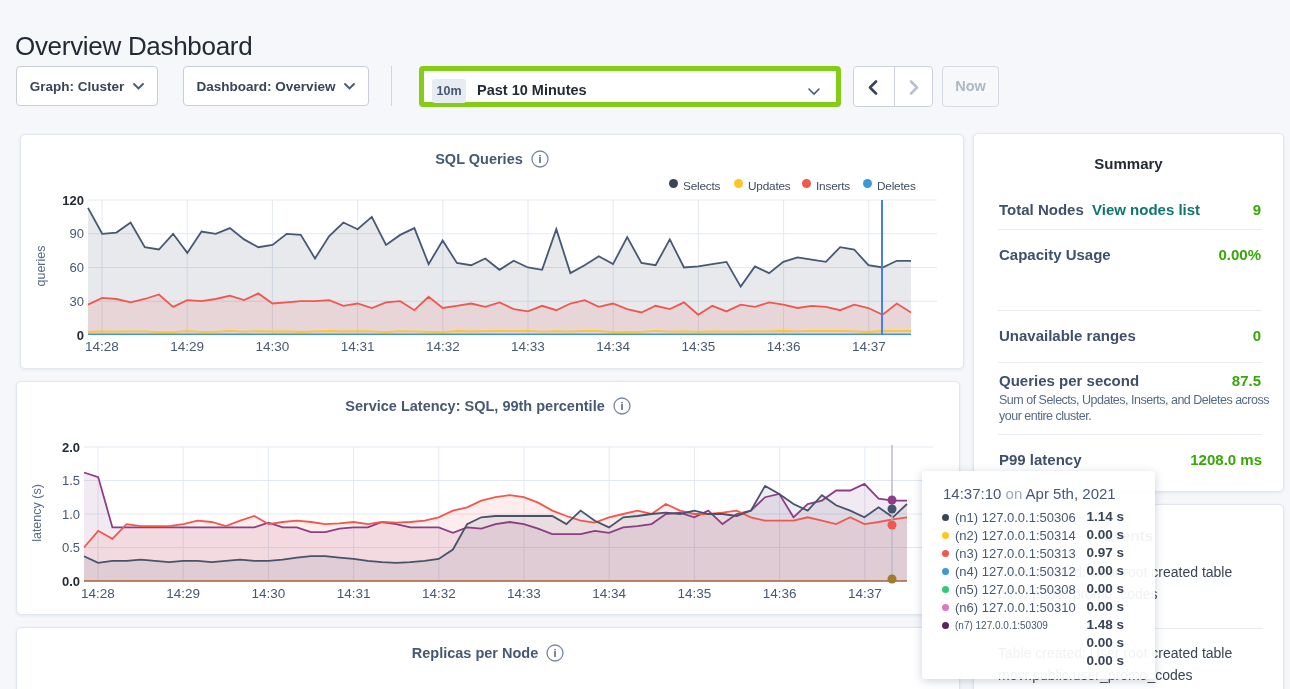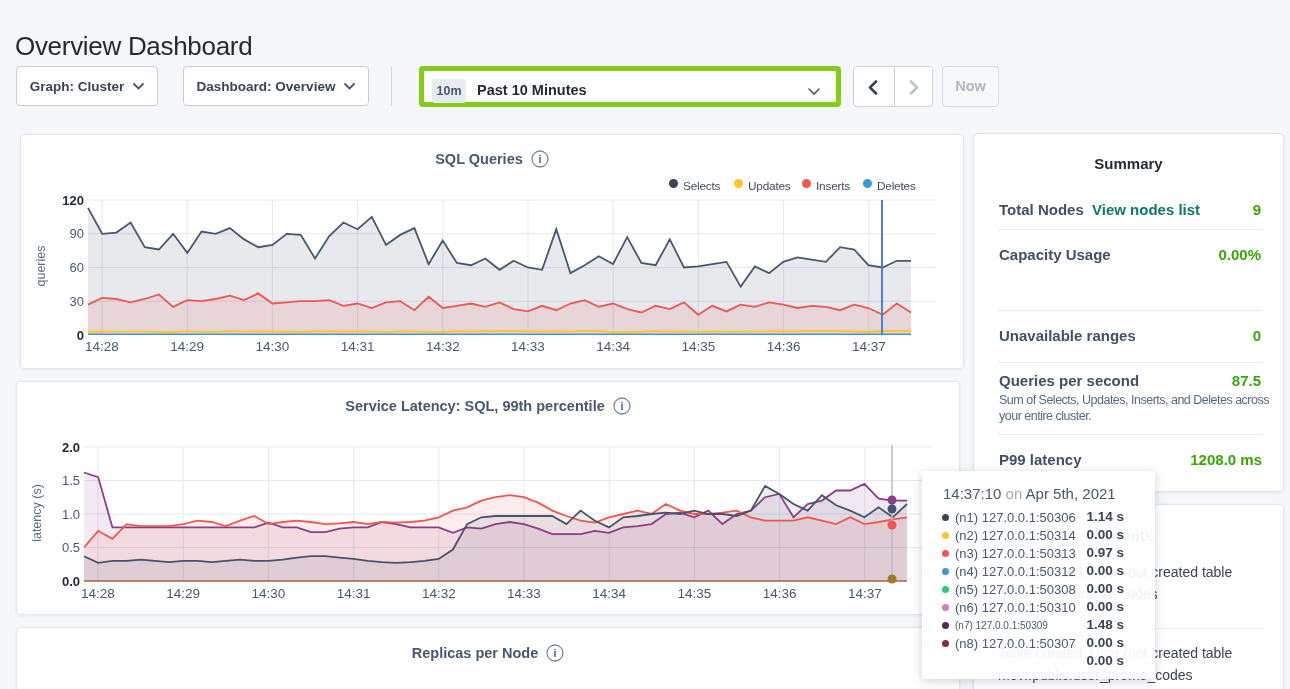--- a/index.html
+++ b/index.html
@@ -236,19 +236,15 @@
 <div class="abs" style="left:20px; top:127px; height:18px; display:flex; align-items:center; width:200px;">
       <span style="width:7px;height:7px;border-radius:50%;background:#db77c5;margin-right:6px;flex:none;"></span>
       <span style="font-size:13px;color:#475872;">(n6) 127.0.0.1:50310</span>
     </div>
 <div class="abs" style="right:31px; top:127px; height:18px; line-height:18px; font-size:13.5px; font-weight:700; color:#394455;">0.00 s</div>
 <div class="abs" style="left:20px; top:145px; height:18px; display:flex; align-items:center; width:200px;">
       <span style="width:7px;height:7px;border-radius:50%;background:#5e2458;margin-right:6px;flex:none;"></span>
       <span style="font-size:10px;color:#475872;">(n7) 127.0.0.1:50309</span>
     </div>
 <div class="abs" style="right:31px; top:145px; height:18px; line-height:18px; font-size:13.5px; font-weight:700; color:#394455;">1.48 s</div>
-<div class="abs" style="left:20px; top:163px; height:18px; display:flex; align-items:center; width:200px;">
-      <span style="width:7px;height:7px;border-radius:50%;background:#8b2846;margin-right:6px;flex:none;"></span>
-      <span style="font-size:13px;color:#475872;">(n8) 127.0.0.1:50307</span>
-    </div>
 <div class="abs" style="right:31px; top:163px; height:18px; line-height:18px; font-size:13.5px; font-weight:700; color:#394455;">0.00 s</div>
 <div class="abs" style="right:31px; top:181px; height:18px; line-height:18px; font-size:13.5px; font-weight:700; color:#394455;">0.00 s</div>
 </div>
 
 </body></html>

